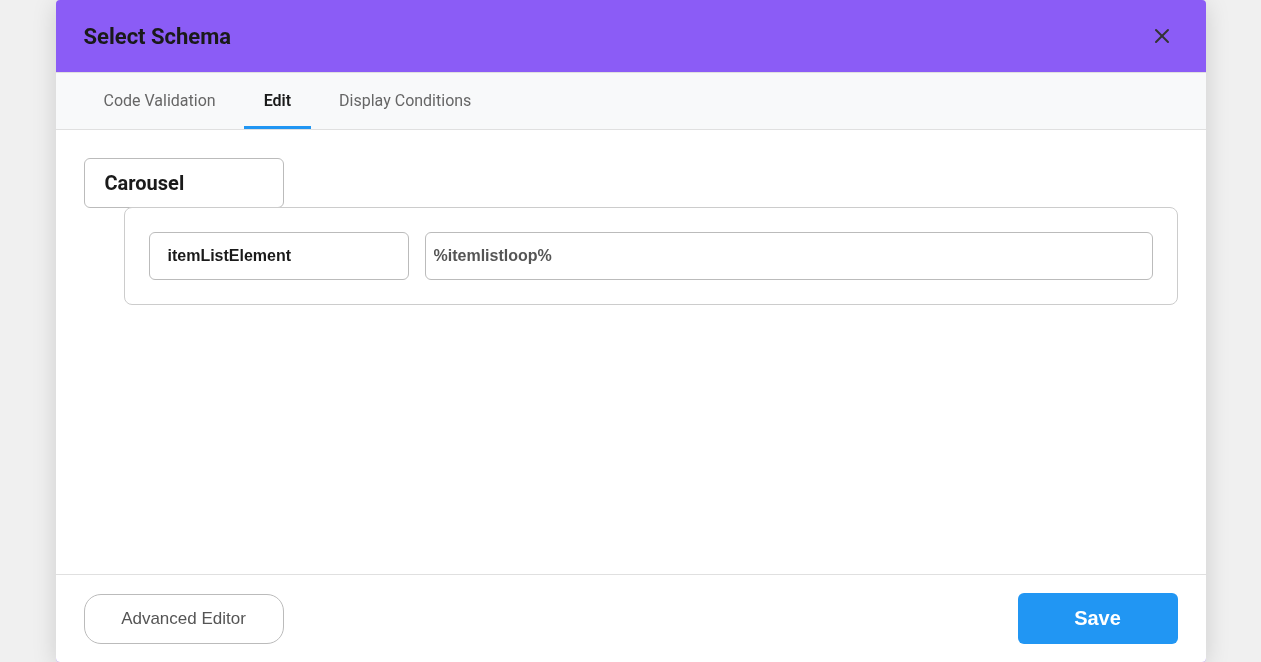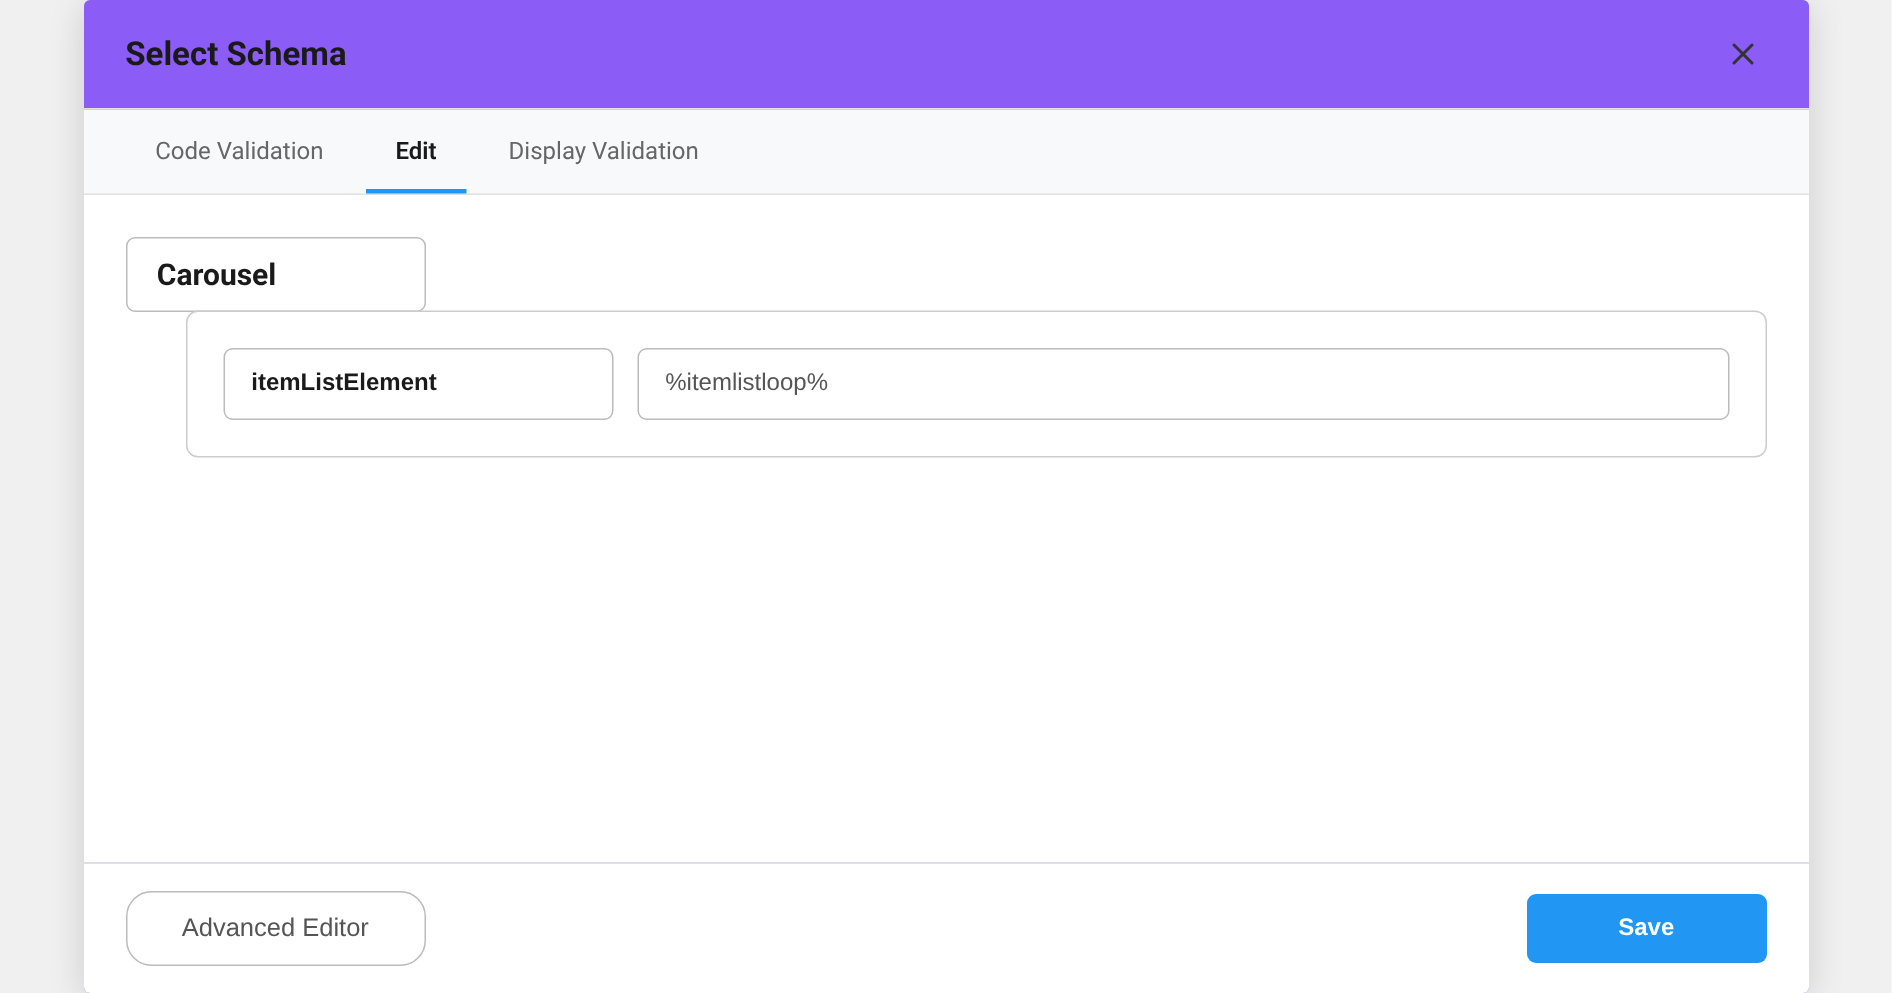--- a/index.html
+++ b/index.html
@@ -135,25 +135,26 @@
       font-weight: 700;
       color: #1a1a1a;
       background: #fff;
       min-width: 260px;
       width: 260px;
     }
 
     .field-value {
       border: 1.5px solid #bbb;
       border-radius: 6px;
-      padding: 14px 18px;
+      padding: 14px 8px;
       font-size: 16px;
       color: #555;
       background: #fff;
       flex: 1;
+      font-weight: bold;
     }
 
     .modal-footer {
       display: flex;
       align-items: center;
       justify-content: space-between;
       padding: 18px 28px;
       border-top: 1px solid #e0e0e0;
       background: #ffffff;
     }
@@ -168,21 +169,21 @@
       cursor: pointer;
       min-width: 200px;
     }
 
     .save-button {
       background: #2196f3;
       color: #fff;
       border: none;
       border-radius: 6px;
       padding: 14px 41px;
-      font-size: 16px;
+      font-size: 20px;
       font-weight: 600;
       cursor: pointer;
       min-width: 160px;
     }
   </style>
 </head>
 <body>
 
 <div class="modal">
 
@@ -192,21 +193,21 @@
       <svg viewBox="0 0 24 24" fill="none" stroke="currentColor" stroke-width="2" stroke-linecap="round" stroke-linejoin="round">
         <line x1="18" y1="6" x2="6" y2="18"></line>
         <line x1="6" y1="6" x2="18" y2="18"></line>
       </svg>
     </button>
   </div>
 
   <div class="tabs-bar">
     <div class="tab">Code Validation</div>
     <div class="tab active">Edit</div>
-    <div class="tab">Display Validation</div>
+    <div class="tab">Display Conditions</div>
   </div>
 
   <div class="modal-body">
     <div class="schema-group">
 
       <div class="group-header">
         <div class="group-label-box">Carousel</div>
       </div>
 
       <div class="group-body">

